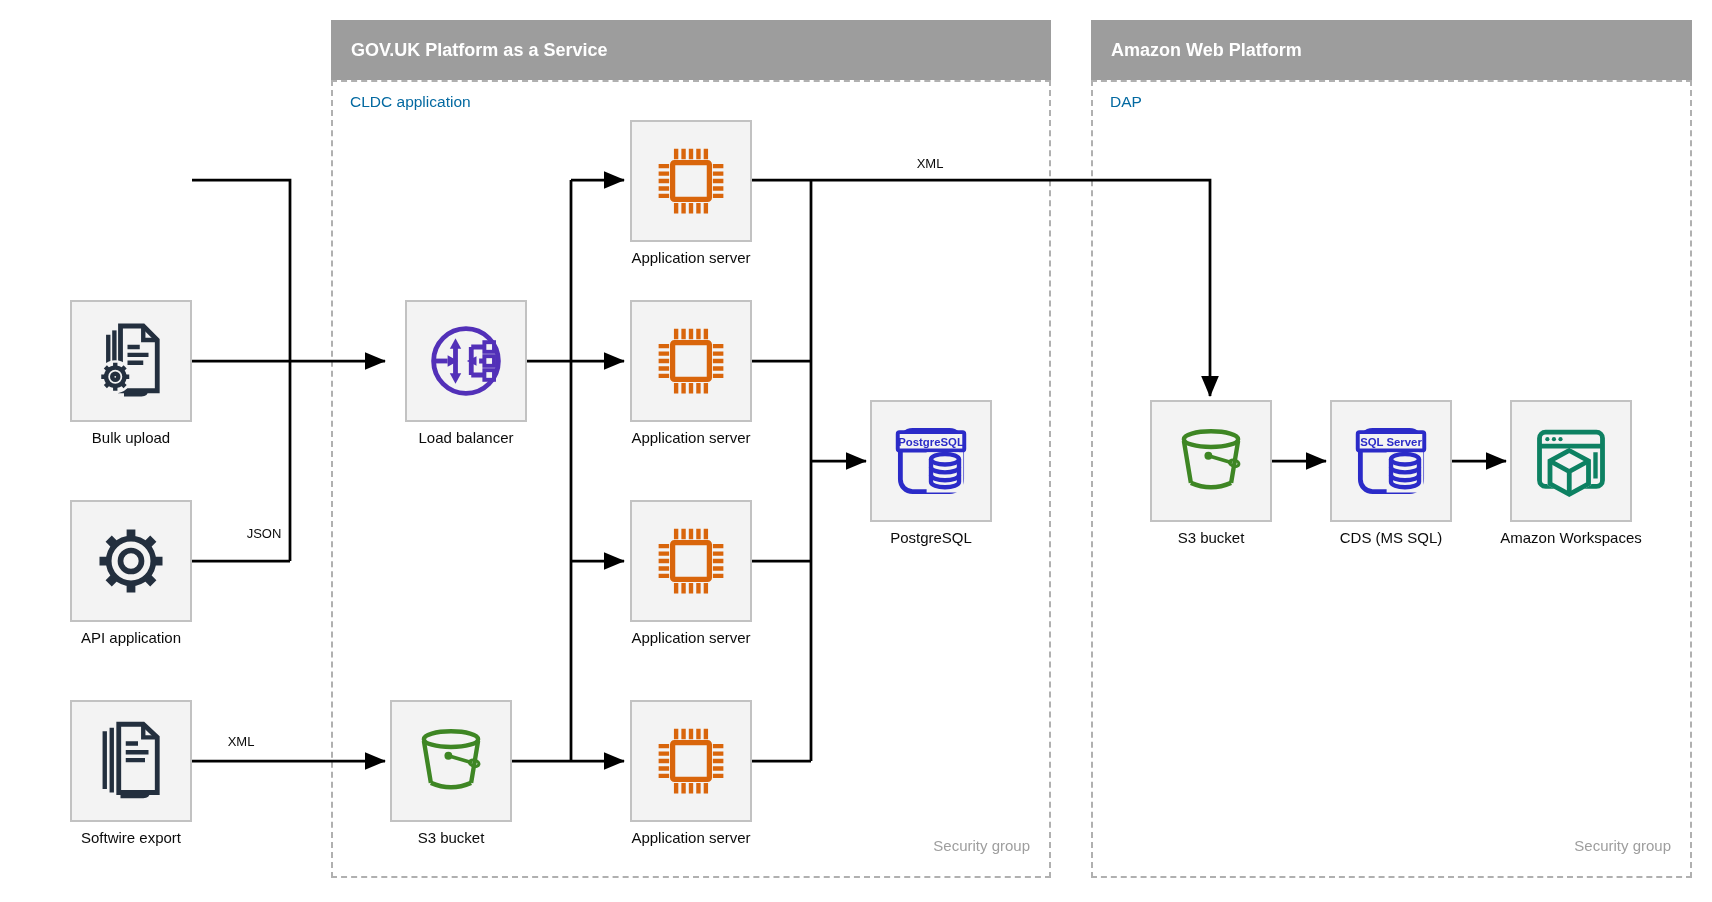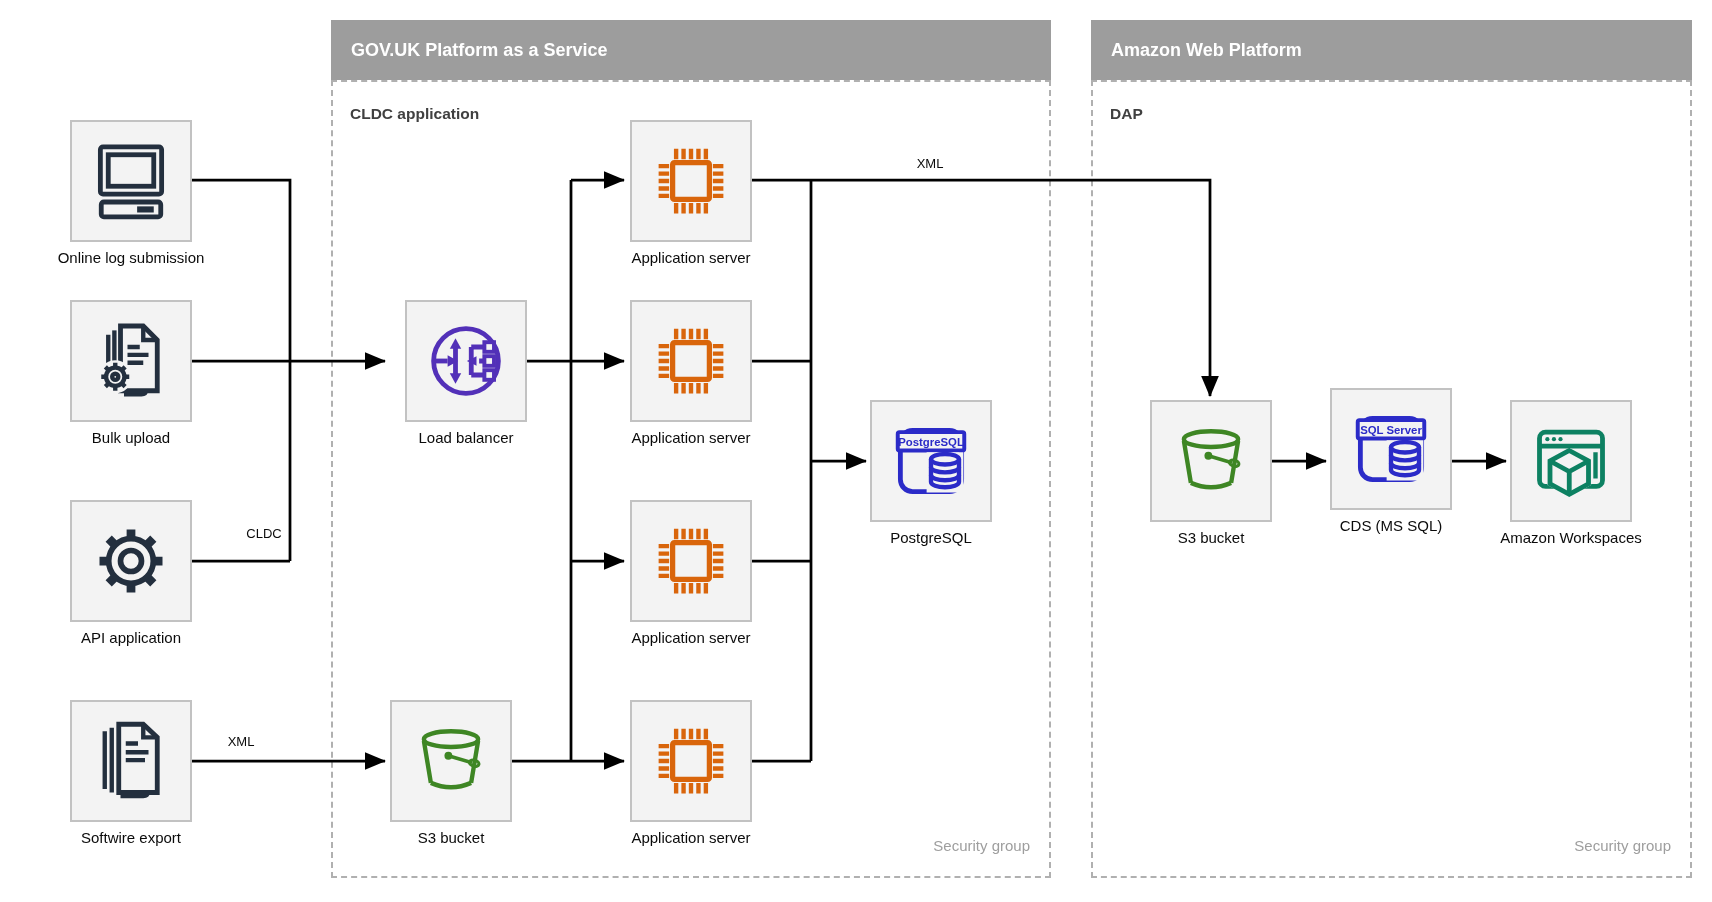--- a/index.html
+++ b/index.html
@@ -10,21 +10,21 @@
     --icon-blue:#2b2bc8; --icon-teal:#0d8162;
   }
   html,body{margin:0;padding:0;background:#ffffff;}
   body{font-family:"Liberation Sans",sans-serif;}
   #canvas{position:relative;width:1712px;height:902px;background:#ffffff;overflow:hidden;}
 
   .group-bar{position:absolute;height:60px;background:var(--header-bar-bg);
     color:var(--header-bar-text);font-weight:bold;font-size:18px;line-height:60px;
     padding-left:20px;box-sizing:border-box;z-index:1;}
   .group-box{position:absolute;border:2px dashed var(--group-border);box-sizing:border-box;z-index:0;}
-  .group-sub{position:absolute;top:11px;left:17px;font-weight:bold;font-size:15.5px;color:#404040;white-space:nowrap;margin-top:12px;}
+  .group-sub{position:absolute;top:11px;left:17px;font-weight:normal;font-size:15.5px;color:#0369a1;white-space:nowrap;}
   .group-footer{position:absolute;bottom:22px;right:19px;font-size:15px;color:var(--muted-text);white-space:nowrap;}
 
   #connectors{position:absolute;left:0;top:0;z-index:2;}
   #connectors path{stroke:var(--connector);stroke-width:2.75;fill:none;}
 
   .node{position:absolute;z-index:3;}
   .node-box{width:122px;height:122px;background:var(--node-bg);
     border:2px solid var(--node-border);box-sizing:border-box;
     display:flex;align-items:center;justify-content:center;}
   .node-label{position:absolute;top:129px;left:50%;transform:translateX(-50%);
@@ -89,35 +89,24 @@
     <path d="M752 180 H1210 V396" marker-end="url(#arrow)"></path>
     <path d="M811 180 V761"></path>
     <path d="M752 361 H811"></path>
     <path d="M752 561 H811"></path>
     <path d="M752 761 H811"></path>
     <path d="M811 461 H866" marker-end="url(#arrow)"></path>
     <path d="M1272 461 H1326" marker-end="url(#arrow)"></path>
     <path d="M1451 461 H1506" marker-end="url(#arrow)"></path>
   </svg>
 
-  <div class="edge-label" style="left:264px;top:526px;">CLDC</div>
+  <div class="edge-label" style="left:264px;top:526px;">JSON</div>
   <div class="edge-label" style="left:930px;top:156px;">XML</div>
   <div class="edge-label" style="left:241px;top:734px;">XML</div>
 
-  <div class="node" style="left:70px;top:120px;">
-    <div class="node-box">
-      <svg class="ic-navy" viewBox="0 0 96 96">
-        <rect class="s" x="13" y="9" width="70" height="54" rx="3"></rect>
-        <rect class="s" x="22" y="18" width="52" height="36"></rect>
-        <rect class="s" x="14" y="72" width="68" height="17" rx="3"></rect>
-        <rect class="f" x="55" y="77" width="19" height="7"></rect>
-      </svg>
-    </div>
-    <div class="node-label">Online log submission</div>
-  </div>
 
   <div class="node" style="left:70px;top:300px;">
     <div class="node-box">
       <svg class="ic-navy" viewBox="0 0 96 96">
         <path class="s thin" d="M22 18 V80"></path>
         <path class="s thin" d="M29 13 V84"></path>
         <path class="s thin" d="M40 86 H60 q5 0 5 -4"></path>
         <path class="s" d="M36 8 H62 L78 24 V82 H36 Z"></path>
         <path class="s thin" d="M62 8 V24 H78"></path>
         <path class="s thin" d="M44 32 H58 M44 41 H68 M44 50 H62"></path>
@@ -250,21 +239,21 @@
         <path class="s" d="M17 25 L25 73 M79 25 L71 73"></path>
         <path class="s" d="M25 73 Q48 83 71 73"></path>
         <circle class="f" cx="45" cy="42" r="4.5"></circle>
         <path class="s" style="stroke-width:4;" d="M45 42 L72 50"></path>
         <ellipse class="s" style="stroke-width:3.5;" cx="74.5" cy="50.5" rx="5.5" ry="3.5" transform="rotate(16 74.5 50.5)"></ellipse>
       </svg>
     </div>
     <div class="node-label">S3 bucket</div>
   </div>
 
-  <div class="node" style="left:1330px;top:388px;border-radius:30px;">
+  <div class="node" style="left:1330px;top:400px;border-radius:30px;">
     <div class="node-box">
       <svg class="ic-blue" viewBox="0 0 96 96">
         <rect class="s" style="stroke-width:5.5;" x="13" y="13" width="70" height="70" rx="14"></rect>
         <rect class="lbl" x="10" y="15" width="76" height="21" rx="2"></rect>
         <text class="itext" x="48" y="31" text-anchor="middle">SQL Server</text>
         <rect class="halo" x="43" y="38" width="42" height="46"></rect>
         <ellipse class="s" cx="64" cy="46" rx="16" ry="6"></ellipse>
         <path class="s" d="M48 46 V72 M80 46 V72"></path>
         <path class="s" d="M48 55 a16 6 0 0 0 32 0 M48 64 a16 6 0 0 0 32 0 M48 72 a16 6 0 0 0 32 0"></path>
       </svg>

